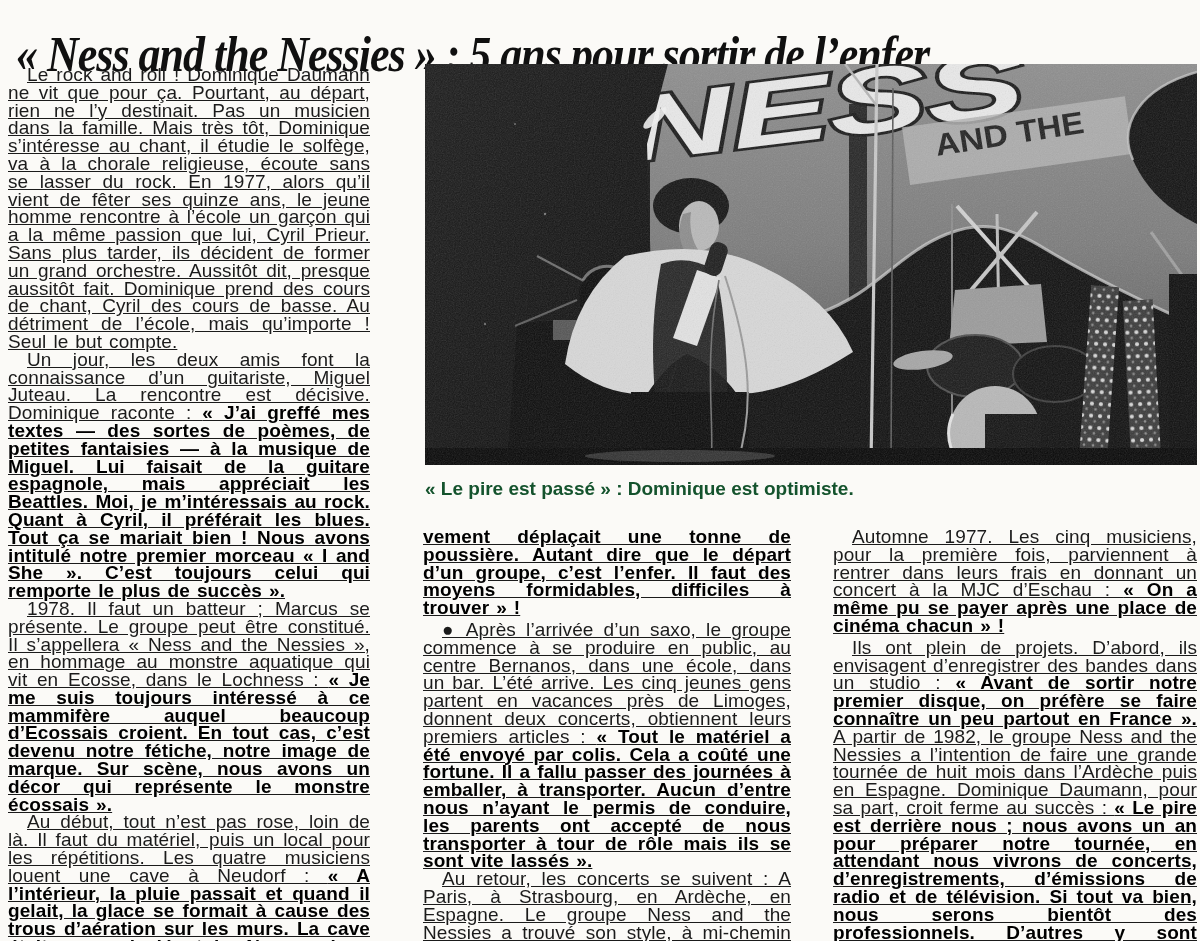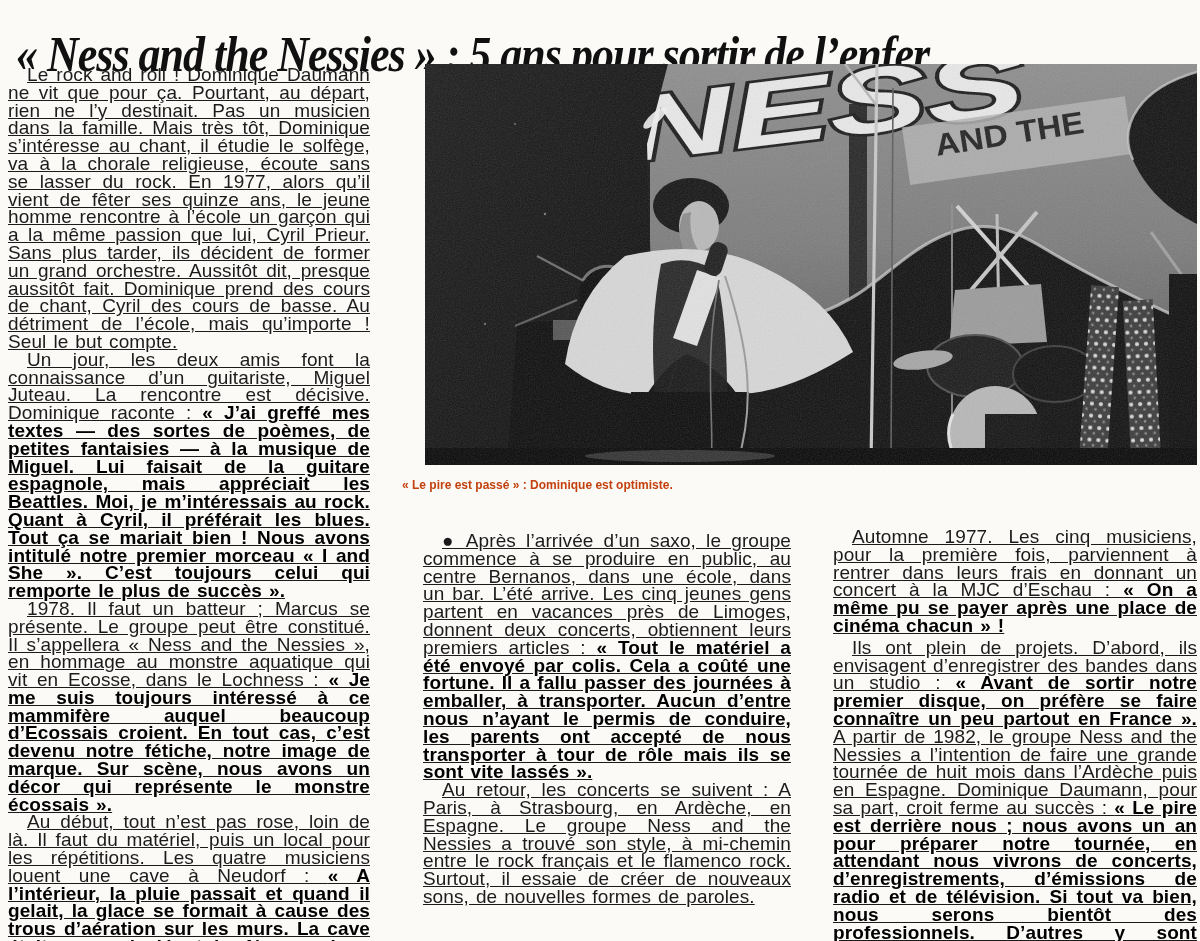--- a/index.html
+++ b/index.html
@@ -38,25 +38,25 @@
   }
   .col p { margin: 0; }
   .col p.indent { text-indent: 19px; }
   .col p.space { margin-top: 4px; }
   .col b { font-weight: 700; color: #000000; }
   #col-left  { left: 8px;   top: 66px;  width: 362px; height: 875px; }
   #col-mid   { left: 423px; top: 528px; width: 368px; height: 413px; }
   #col-right { left: 833px; top: 528px; width: 364px; height: 413px; }
   .caption {
     position: absolute;
-    left: 402px; top: 478px;
+    left: 425px; top: 478px;
     width: 760px;
-    font-size: 12px;
+    font-size: 19px;
     font-weight: bold;
-    color: #c2410c;
+    color: #14532d;
   }
   .photo-frame {
     position: absolute;
     left: 425px; top: 64px;
     width: 772px; height: 401px;
     background: #141414;
   }
   .photo-frame svg { display: block; }
 </style>
 </head>
@@ -183,20 +183,21 @@
       <ellipse cx="255" cy="392" rx="95" ry="6" fill="#5e5e5e" opacity="0.5"></ellipse>
     </g>
 
     <rect x="0" y="0" width="772" height="401" filter="url(#grain)" opacity="0.2"></rect>
   </svg>
 </div>
 
 <div class="caption">« Le pire est passé » : Dominique est optimiste.</div>
 
 <div id="col-mid" class="col">
+    <p class=""><b>vement déplaçait une tonne de poussière. Autant dire que le départ d’un groupe, c’est l’enfer. Il faut des moyens formidables, difficiles à trouver » !</b></p>
     <p class="indent space"><span>●  Après l’arrivée d’un saxo, le groupe commence à se produire en public, au centre Bernanos, dans une école, dans un bar. L’été arrive. Les cinq jeunes gens partent en vacances près de Limoges, donnent deux concerts, obtiennent leurs premiers articles : </span><b>« Tout le matériel a été envoyé par colis. Cela a coûté une fortune. Il a fallu passer des journées à emballer, à transporter. Aucun d’entre nous n’ayant le permis de conduire, les parents ont accepté de nous transporter à tour de rôle mais ils se sont vite lassés ».</b></p>
     <p class="indent"><span>Au retour, les concerts se suivent : A Paris, à Strasbourg, en Ardèche, en Espagne. Le groupe Ness and the Nessies a trouvé son style, à mi-chemin entre le rock français et le flamenco rock. Surtout, il essaie de créer de nouveaux sons, de nouvelles formes de paroles.</span></p>
   </div>
 
 <div id="col-right" class="col">
     <p class="indent"><span>Automne 1977. Les cinq musiciens, pour la première fois, parviennent à rentrer dans leurs frais en donnant un concert à la MJC d’Eschau : </span><b>« On a même pu se payer après une place de cinéma chacun » !</b></p>
     <p class="indent space"><span>Ils ont plein de projets. D’abord, ils envisagent d’enregistrer des bandes dans un studio : </span><b>« Avant de sortir notre premier disque, on préfère se faire connaître un peu partout en France ».</b><span> A partir de 1982, le groupe Ness and the Nessies a l’intention de faire une grande tournée de huit mois dans l’Ardèche puis en Espagne. Dominique Daumann, pour sa part, croit ferme au succès : </span><b>« Le pire est derrière nous ; nous avons un an pour préparer notre tournée, en attendant nous vivrons de concerts, d’enregistrements, d’émissions de radio et de télévision. Si tout va bien, nous serons bientôt des professionnels. D’autres y sont parvenus, pourquoi pas nous » ?</b></p>
     <p class="indent space"><span>Contact : Dominique Daumann, 10, rue Daniel-Hirtz, Strasbourg, tél. (38) 35.37.44.</span></p>
   </div>
 

